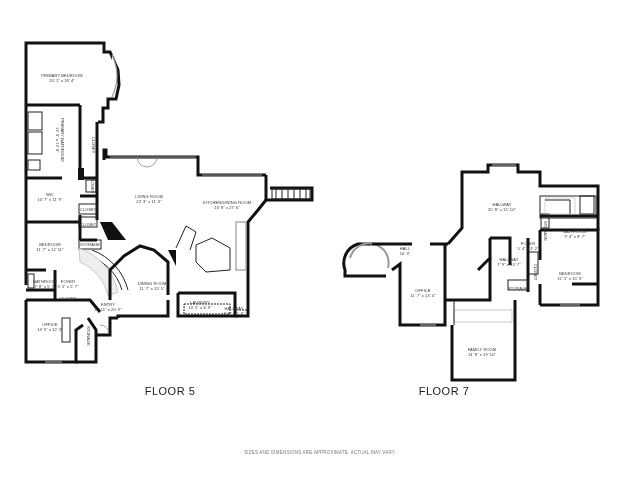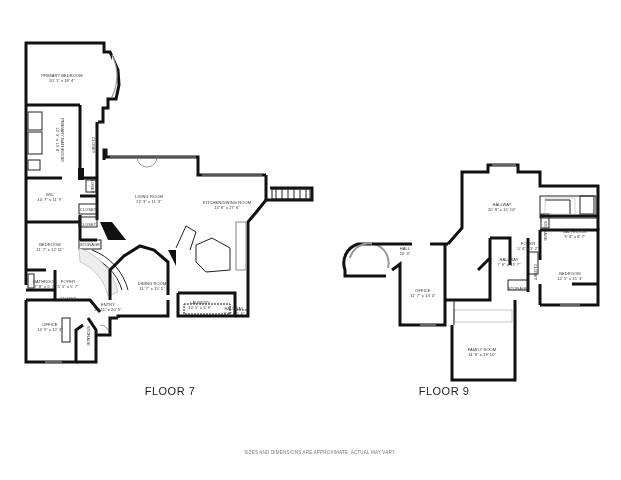--- a/index.html
+++ b/index.html
@@ -172,15 +172,15 @@
   <div class="lbl" style="left:509px;top:262px;"><span class="n">HALLWAY</span><span class="d">7' 9" x 13' 7"</span></div>
   <div class="lbl" style="left:518px;top:288px;"><span class="n">STORAGE</span></div>
   <div class="lbl rot" style="left:535px;top:272px;"><span class="n">CLOSET</span></div>
   <div class="lbl" style="left:575px;top:234px;"><span class="n">BATHROOM</span><span class="d">9' 4" x 8' 7"</span></div>
   <div class="lbl rot" style="left:545px;top:231px;"><span class="n">STORAGE</span></div>
   <div class="lbl" style="left:528px;top:246px;"><span class="n">FOYER</span><span class="d">5' 4" x 3' 2"</span></div>
   <div class="lbl" style="left:570px;top:276px;"><span class="n">BEDROOM</span><span class="d">12' 5" x 15' 3"</span></div>
   <div class="lbl" style="left:482px;top:352px;"><span class="n">FAMILY ROOM</span><span class="d">14' 8" x 19' 10"</span></div>
 </div>
 
-<div class="floor-title" style="left:170px;top:391px;">FLOOR 7</div>
-<div class="floor-title" style="left:444px;top:391px;">FLOOR 9</div>
+<div class="floor-title" style="left:170px;top:391px;">FLOOR 5</div>
+<div class="floor-title" style="left:444px;top:391px;">FLOOR 7</div>
 <div class="disclaimer">SIZES AND DIMENSIONS ARE APPROXIMATE, ACTUAL MAY VARY.</div>
 
 </body></html>

